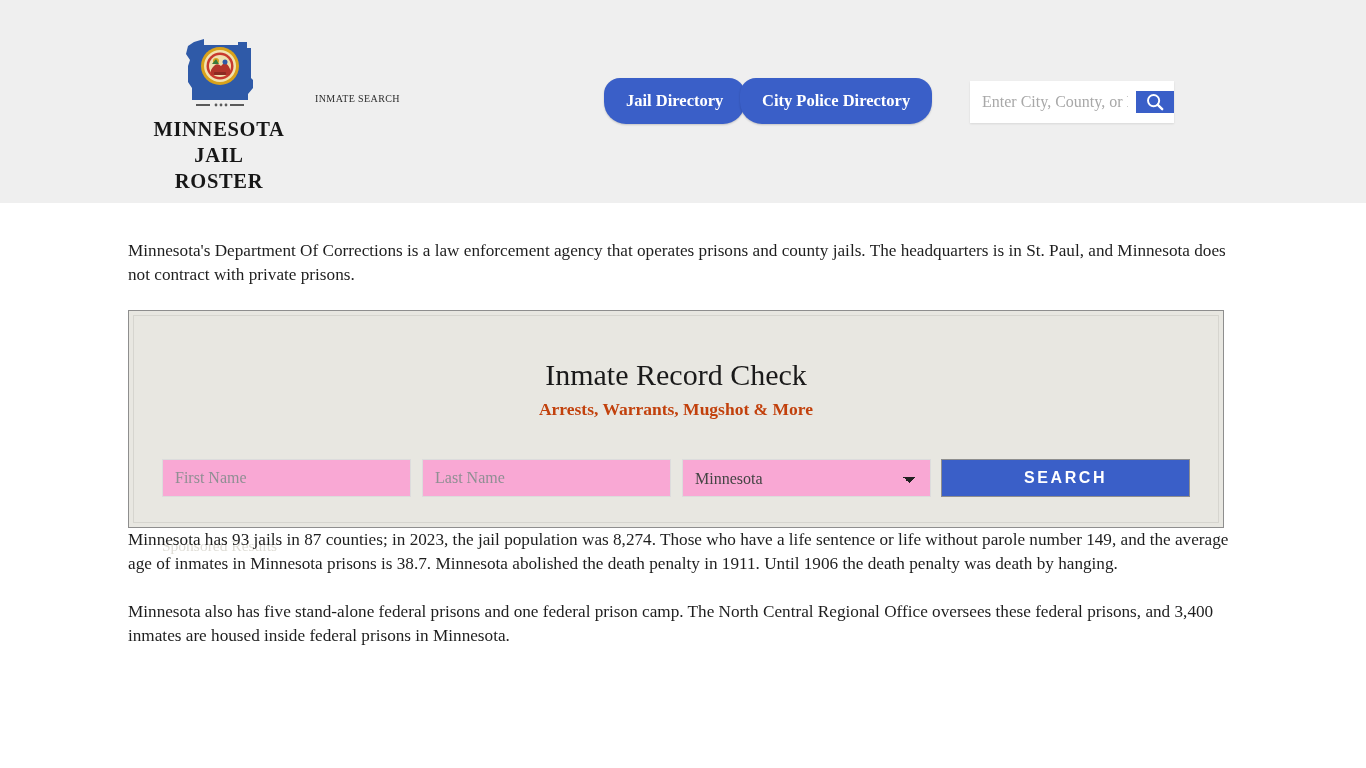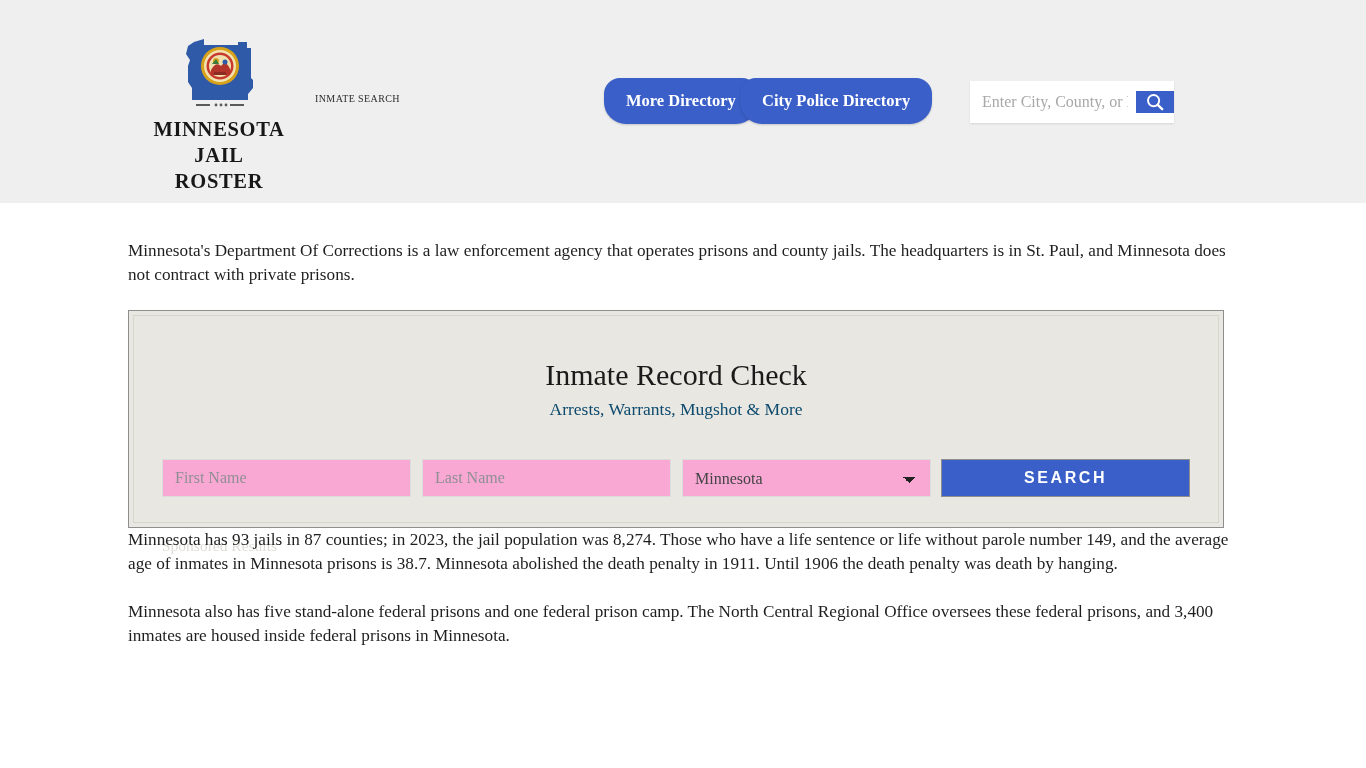--- a/index.html
+++ b/index.html
@@ -150,21 +150,22 @@
     text-align: center;
     font-size: 30px;
     font-weight: 400;
     color: #1a1a1a;
     line-height: 1.1;
   }
   .ad-subtitle {
     margin: 8px 0 0 0;
     text-align: center;
     font-size: 17.5px;
-    color: #0c4a6e;
+    color: #c2410c;
+    font-weight: bold;
   }
 
   .ad-form {
     display: flex;
     align-items: center;
     margin-top: 39px;
     padding: 0 0 0 0;
   }
   .ad-field {
     height: 38px;
@@ -243,21 +244,21 @@
     </svg>
     <div class="logo-wordmark">
       <div>MINNESOTA</div>
       <div>JAIL ROSTER</div>
     </div>
   </a>
 
   <div class="header-tagline">INMATE SEARCH</div>
 
   <nav class="nav-pills">
-    <a class="nav-pill one">More Directory</a>
+    <a class="nav-pill one">Jail Directory</a>
     <a class="nav-pill two">City Police Directory</a>
   </nav>
 
   <div class="header-search">
     <input type="text" placeholder="Enter City, County, or Facil" style="">
     <button class="header-search-btn">
       <svg width="20" height="20" viewBox="0 0 20 20">
         <circle cx="8.6" cy="8.6" r="5.6" fill="none" stroke="#ffffff" stroke-width="1.9"></circle>
         <line x1="12.8" y1="12.8" x2="17.2" y2="17.2" stroke="#ffffff" stroke-width="2.4" stroke-linecap="round"></line>
       </svg>

